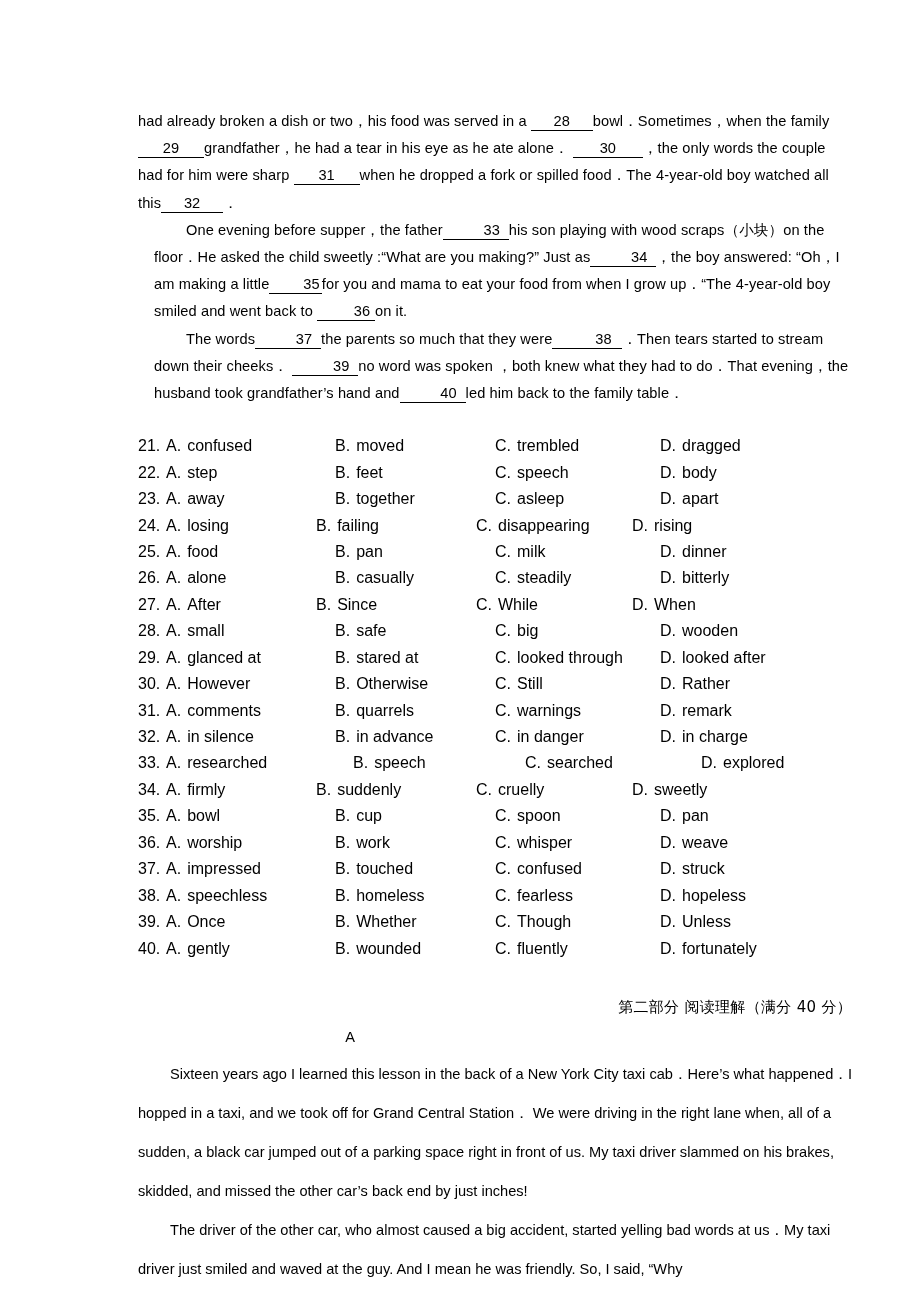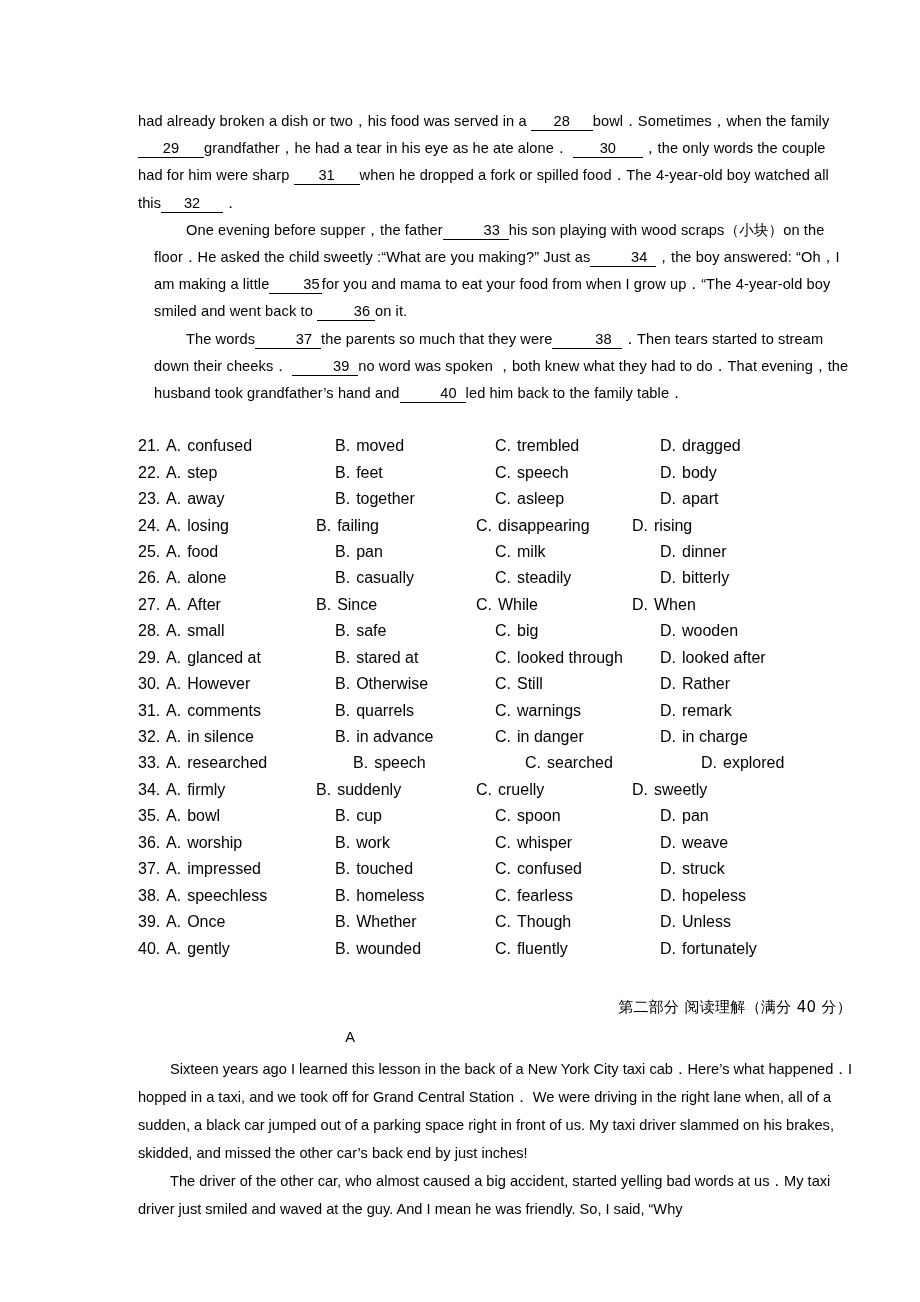--- a/index.html
+++ b/index.html
@@ -97,21 +97,21 @@
   }
   .passage-label {
     text-align: center;
     font-size: 14.6px;
     margin-top: 12px;
     padding-right: 290px;
   }
   .passage {
     margin-top: 10px;
     font-size: 14.6px;
-    line-height: 28px;
+    line-height: 39px;
   }
   .passage p {
     margin: 0;
   }
   .passage p.indent {
     text-indent: 32px;
   }
 </style>
 </head>
 <body>

